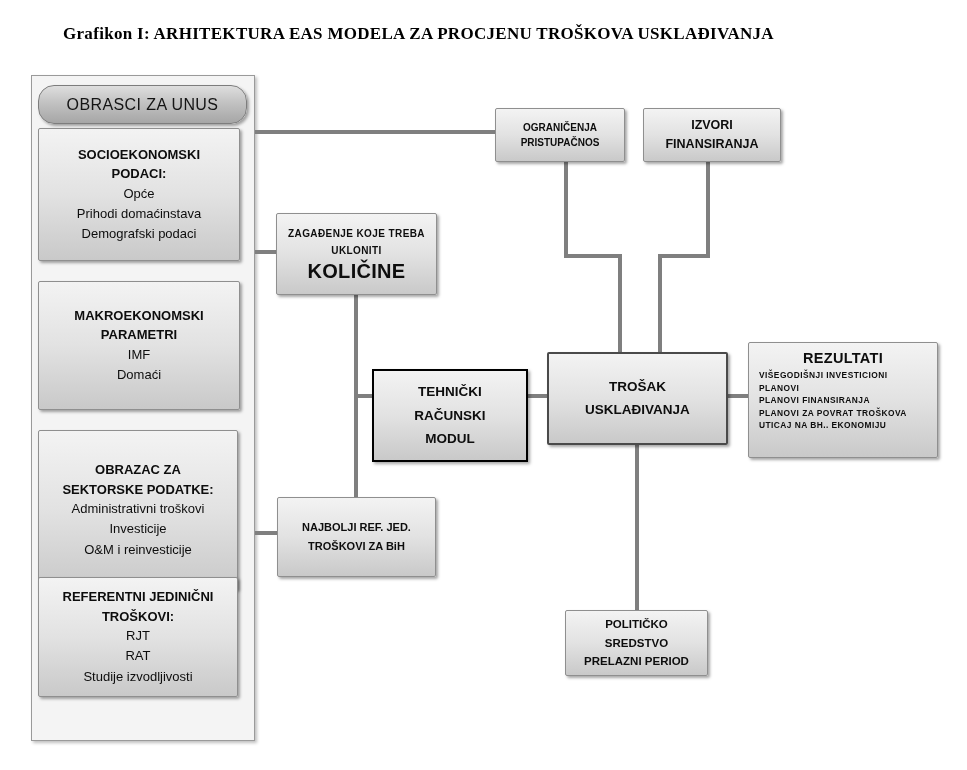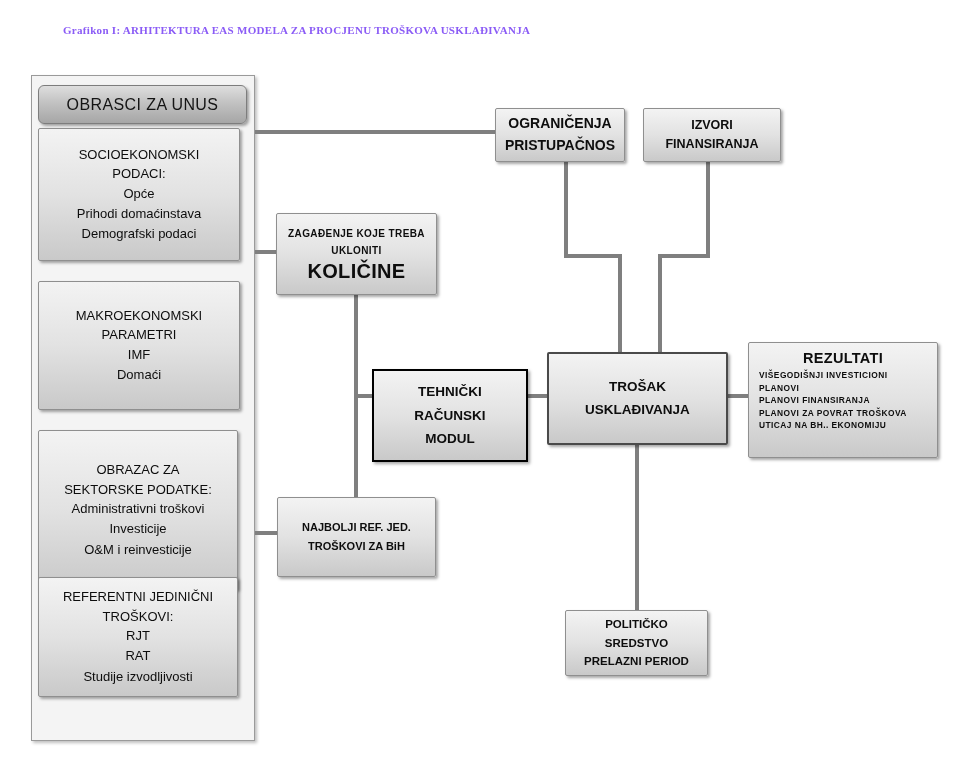--- a/index.html
+++ b/index.html
@@ -1,22 +1,22 @@
 <!DOCTYPE html>
 <html><head>
 <meta charset="utf-8">
 <style>
   html,body{margin:0;padding:0;background:#ffffff;}
   body{width:967px;height:770px;position:relative;font-family:"Liberation Sans",sans-serif;overflow:hidden;}
   .stage{position:absolute;inset:0;}
 
   .title{
     position:absolute;left:63px;top:24px;width:860px;
-    font-family:"Liberation Serif",serif;font-weight:bold;font-size:11px;
-    letter-spacing:.3px;color:#8b5cf6;white-space:nowrap;
+    font-family:"Liberation Serif",serif;font-weight:bold;font-size:17px;
+    letter-spacing:.3px;color:#000000;white-space:nowrap;
   }
 
   .panel{
     position:absolute;left:31px;top:75px;width:224px;height:666px;
     background:#f4f4f4;border:1px solid #9a9a9a;
     box-shadow:2px 2px 3px rgba(0,0,0,.25);box-sizing:border-box;
   }
 
   .conn{position:absolute;background:#7f7f7f;}
 
@@ -26,41 +26,41 @@
     text-align:center;color:#0d0d0d;
     background:linear-gradient(to bottom,#f3f3f3 0%,#e2e2e2 50%,#c9c9c9 100%);
     border:1.4px solid #8f8f8f;border-radius:2px;
     box-shadow:2px 2px 3px rgba(0,0,0,.35);
   }
   .pre{white-space:pre-line;}
 
   .hdr{
     left:38px;top:85px;width:209px;height:39px;
     background:linear-gradient(to bottom,#dedede 0%,#c2c2c2 45%,#a6a6a6 100%);
-    border:1.4px solid #7d7d7d;border-radius:6px;
+    border:1.4px solid #7d7d7d;border-radius:16px;
     font-size:16px;letter-spacing:.4px;font-weight:400;color:#141414;
   }
 
-  .panelbox .bh{font-weight:normal;font-size:13px;line-height:1.5;white-space:pre-line;}
+  .panelbox .bh{font-weight:bold;font-size:13px;line-height:1.5;white-space:pre-line;}
   .panelbox .bl{font-size:13px;line-height:1.55;}
   .box-socio{left:38px;top:128px;width:202px;height:133px;}
   .box-makro{left:38px;top:281px;width:202px;height:129px;}
   .box-obrazac{left:38px;top:430px;width:200px;height:160px;}
   .box-referentni{left:38px;top:577px;width:200px;height:120px;}
 
   .box-zagadjenje{left:276px;top:213px;width:161px;height:82px;}
   .zag-sub{font-weight:bold;font-size:10px;letter-spacing:.4px;line-height:1.7;white-space:pre-line;}
   .zag-title{font-weight:bold;font-size:20px;letter-spacing:.3px;margin-top:1px;}
 
   .box-tehnicki{left:372px;top:369px;width:156px;height:93px;border:2px solid #000;border-radius:0;
     font-weight:bold;font-size:13.5px;line-height:1.75;}
   .box-trosak{left:547px;top:352px;width:181px;height:93px;border:2px solid #4a4a4a;
     font-weight:bold;font-size:13.5px;line-height:1.7;}
   .box-najbolji{left:277px;top:497px;width:159px;height:80px;font-weight:bold;font-size:11px;line-height:1.7;}
-  .box-ogranicenja{left:495px;top:108px;width:130px;height:54px;font-weight:bold;font-size:14px;line-height:1.55;}
+  .box-ogranicenja{left:495px;top:108px;width:130px;height:54px;font-weight:bold;font-size:10px;line-height:1.55;}
   .box-izvori{left:643px;top:108px;width:138px;height:54px;font-weight:bold;font-size:12.5px;line-height:1.55;}
   .box-politicko{left:565px;top:610px;width:143px;height:66px;font-weight:bold;font-size:11.5px;line-height:1.6;}
 
   .box-rezultati{left:748px;top:342px;width:190px;height:116px;align-items:stretch;justify-content:flex-start;
     padding:7px 10px 20px 10px;}
   .rez-h{font-weight:bold;font-size:14.5px;text-align:center;letter-spacing:.3px;margin-bottom:3px;}
   .rez-item{font-weight:bold;font-size:8.4px;letter-spacing:.45px;text-align:left;line-height:1.5;}
 </style>
 </head>
 <body>

